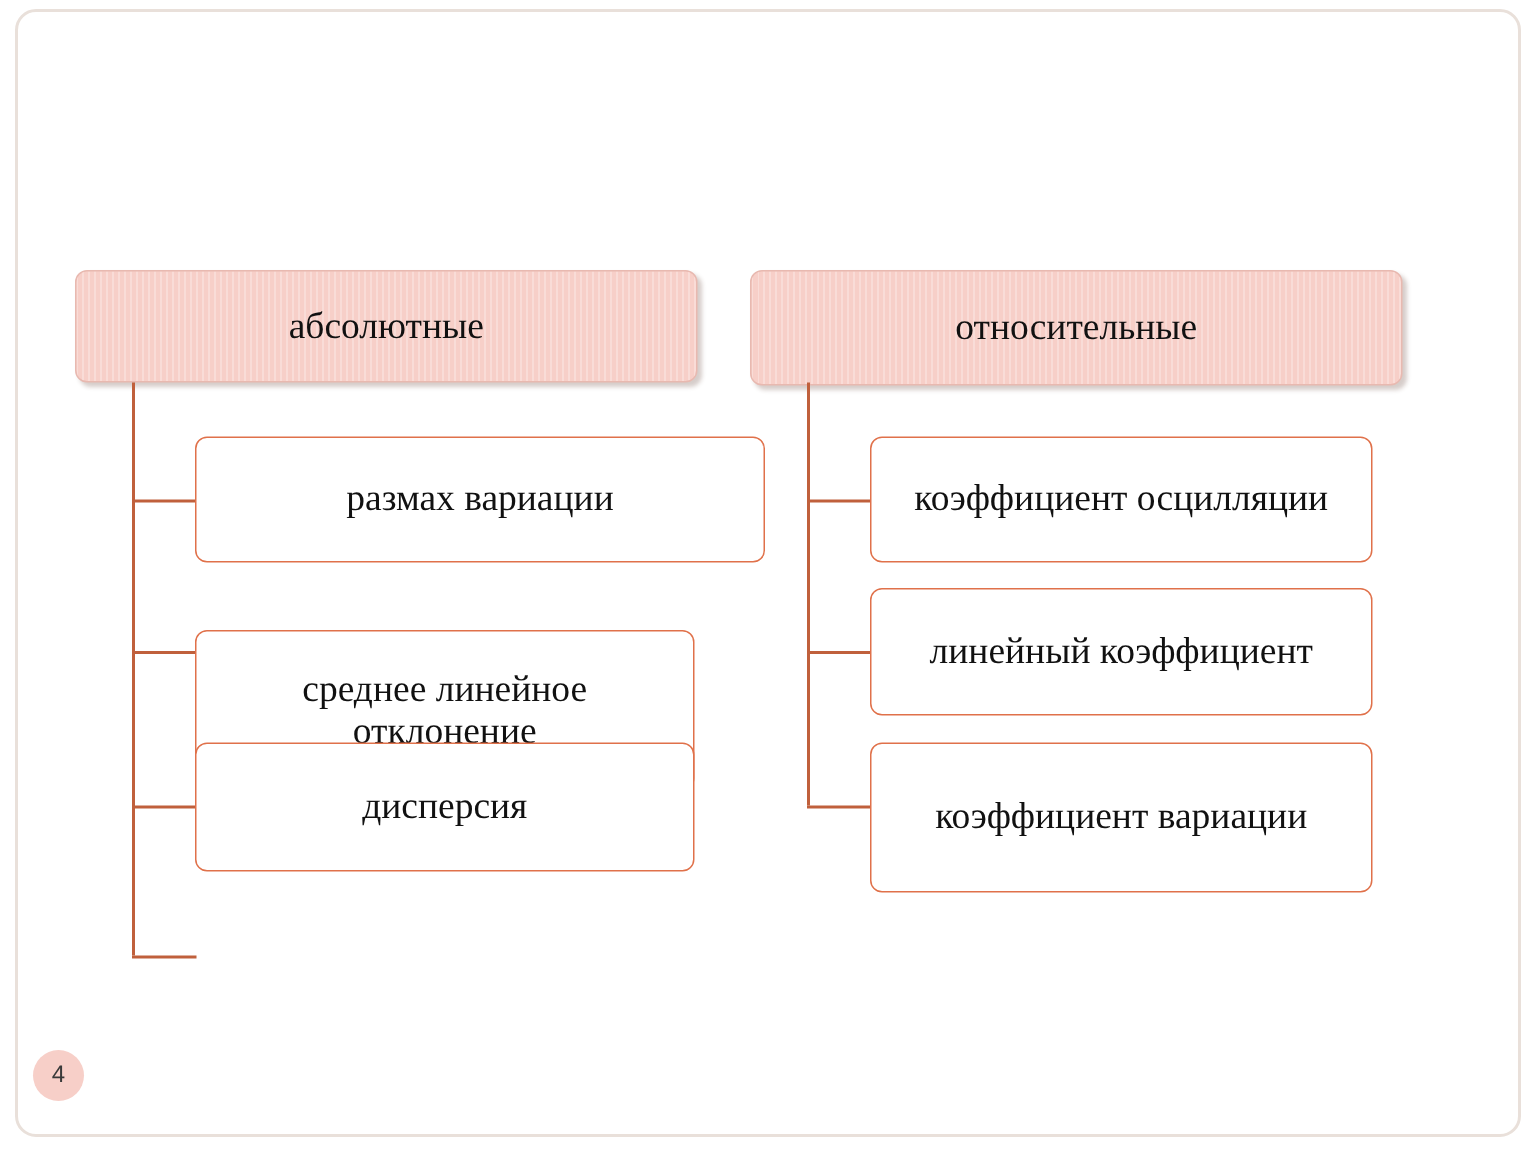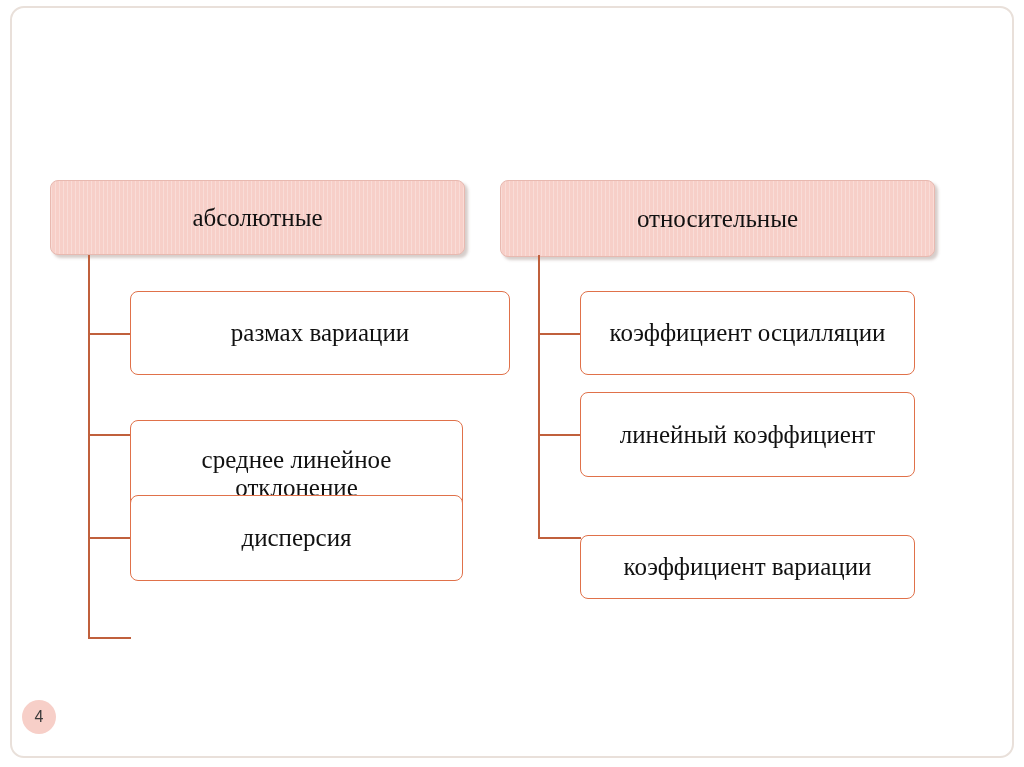--- a/index.html
+++ b/index.html
@@ -138,17 +138,17 @@
   <div class="conn conn-v" style="left:538px; top:255px; height:282px;"></div>
 
   <div class="conn conn-h" style="left:538px; top:333px; width:43px;"></div>
   <div class="conn conn-h" style="left:538px; top:434px; width:43px;"></div>
   <div class="conn conn-h" style="left:538px; top:537px; width:43px;"></div>
 
   <div class="node leaf-box" style="left:580px; top:291px; width:335px; height:84px;">коэффициент осцилляции</div>
 
   <div class="node leaf-box" style="left:580px; top:392px; width:335px; height:85px;">линейный коэффициент</div>
 
-  <div class="node leaf-box" style="left:580px; top:495px; width:335px; height:64px;margin-top:40px;">коэффициент вариации</div>
+  <div class="node leaf-box" style="left:580px; top:495px; width:335px; height:100px;">коэффициент вариации</div>
 
   <div id="page-badge">4</div>
 
 </div>
 
 </body></html>

